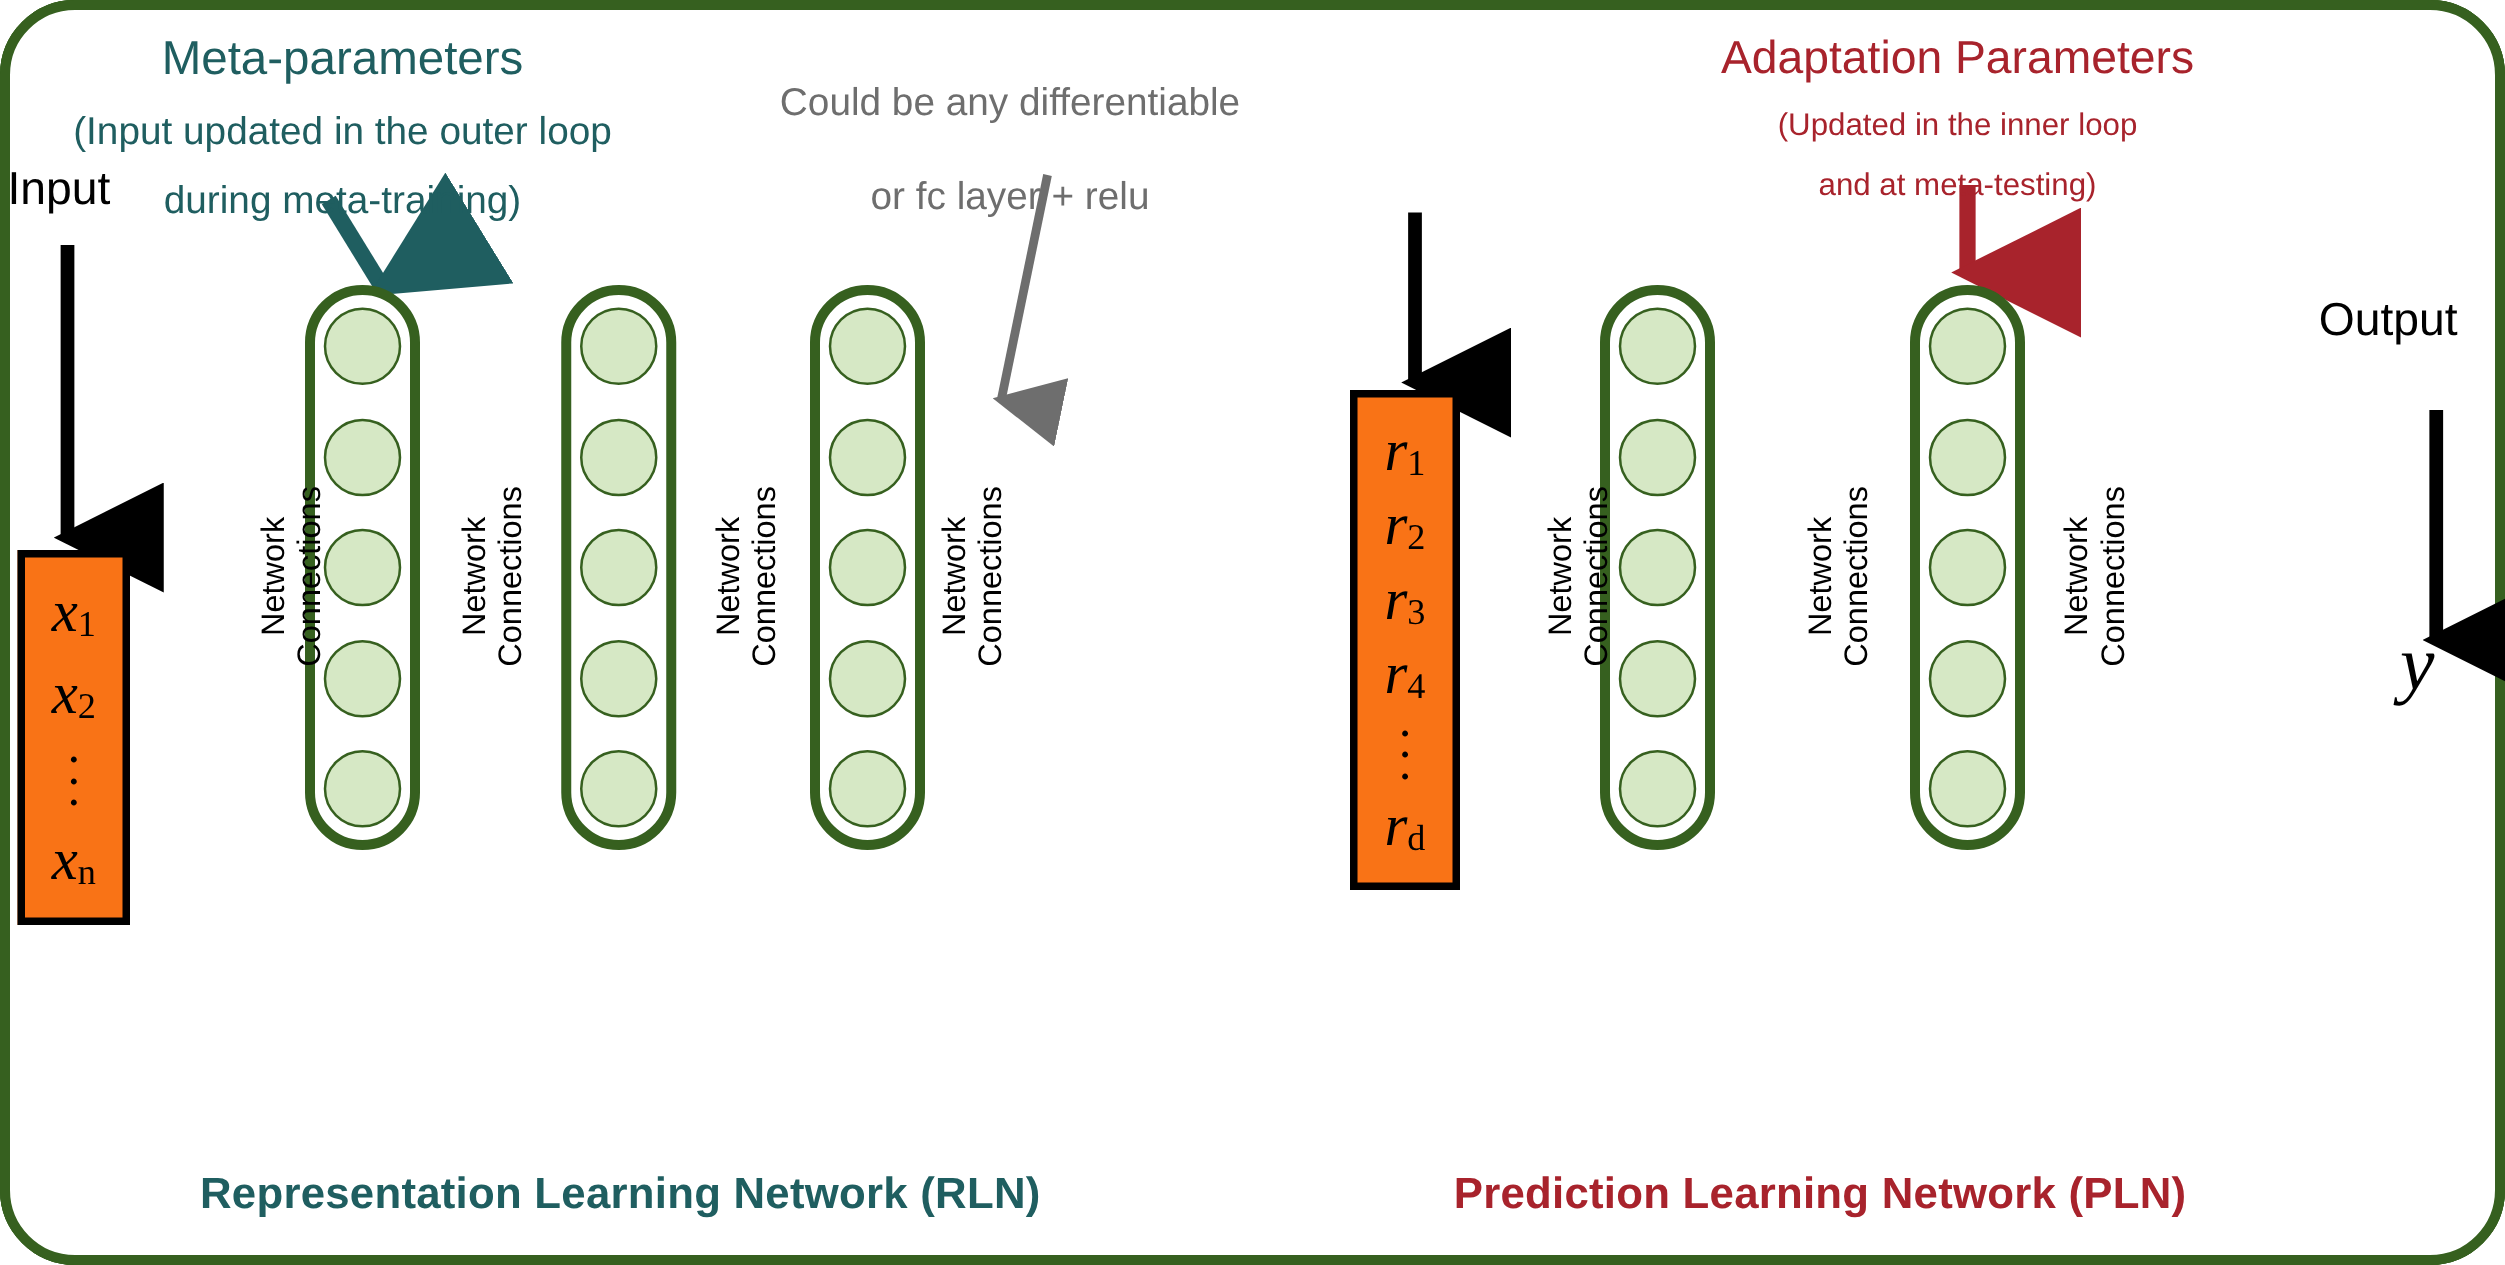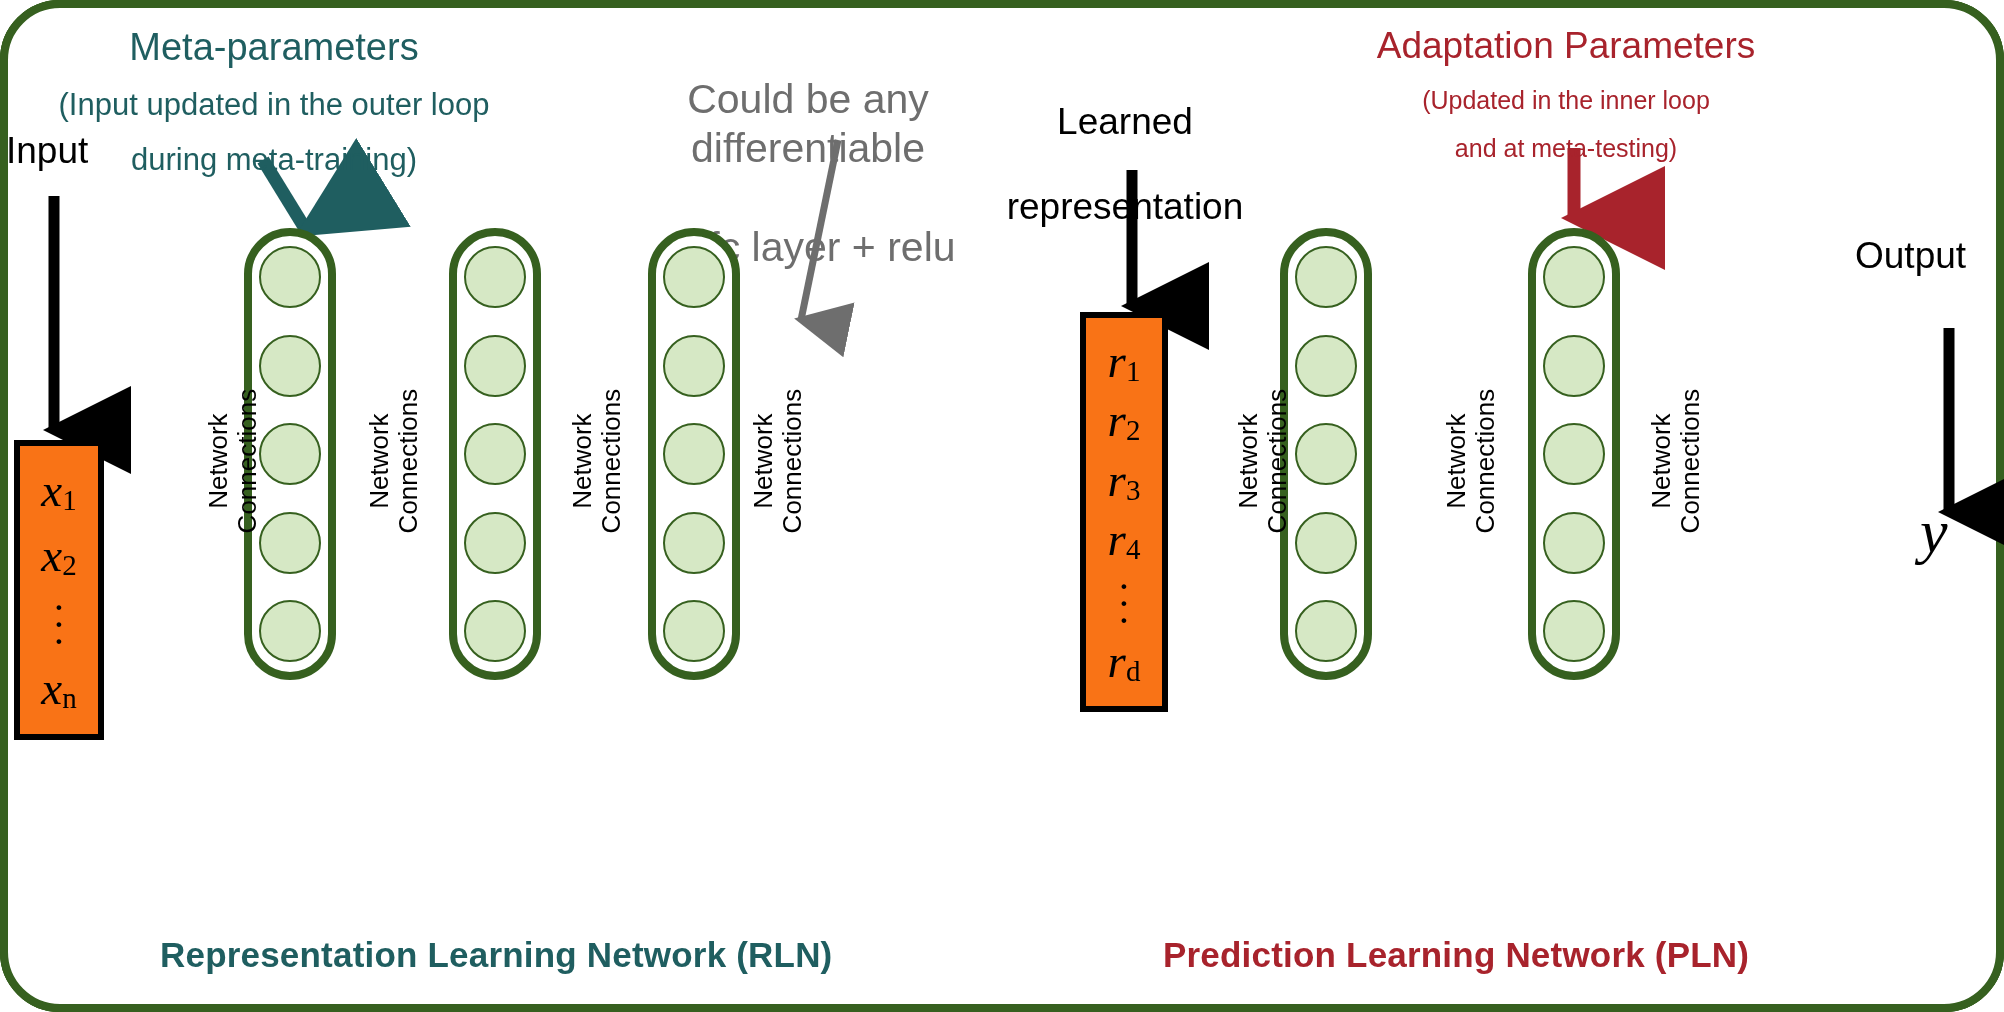--- a/index.html
+++ b/index.html
@@ -10,21 +10,21 @@
 
   
   .note{position:absolute;text-align:center;line-height:1.16;white-space:pre-line;}
   .note .big{display:block;}
   .note .sub{display:block;}
 
   .note-teal{color:#1f5e60;}
   .note-teal .big{font-size:38px;}
   .note-teal .sub{font-size:31px;}
 
-  .note-gray{color:#6e6e6e;font-size:41px;line-height:1.2;}
+  .note-gray{color:#6e6e6e;font-size:31px;line-height:1.2;}
 
   .note-red{color:#a8232c;}
   .note-red .big{font-size:37px;}
   .note-red .sub{font-size:25px;}
 
   .note-black{color:#000;font-size:37px;line-height:1.15;text-align:center;}
 
   .plain-label{position:absolute;color:#000;font-size:37px;}
 
   
@@ -108,24 +108,20 @@
     <span class="big">Meta-parameters</span>
     <span class="sub">(Input updated in the outer loop</span>
     <span class="sub">during meta-training)</span>
   </div>
 
   <div class="note note-gray" style="left:578px;top:26px;width:460px;">
     <span style="display:block;">Could be any differentiable</span>
     <span style="display:block;">or fc layer + relu</span>
   </div>
 
-  <div class="note note-black" style="left:1000px;top:58px;width:250px;">
-    <span style="display:block;">Learned</span>
-    <span style="display:block;">representation</span>
-  </div>
 
   <div class="note note-red" style="left:1316px;top:6px;width:500px;">
     <span class="big">Adaptation Parameters</span>
     <span class="sub">(Updated in the inner loop</span>
     <span class="sub">and at meta-testing)</span>
   </div>
 
   <div class="plain-label" style="left:6px;top:130px;">Input</div>
 
   <div class="plain-label" style="left:1855px;top:235px;">Output</div>

